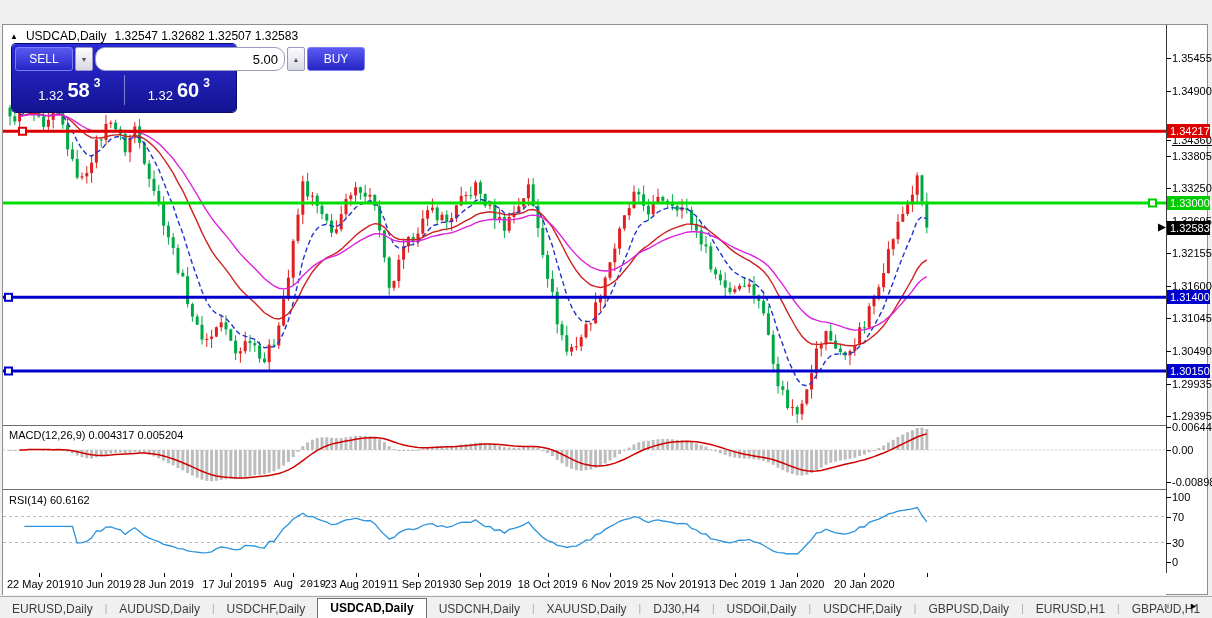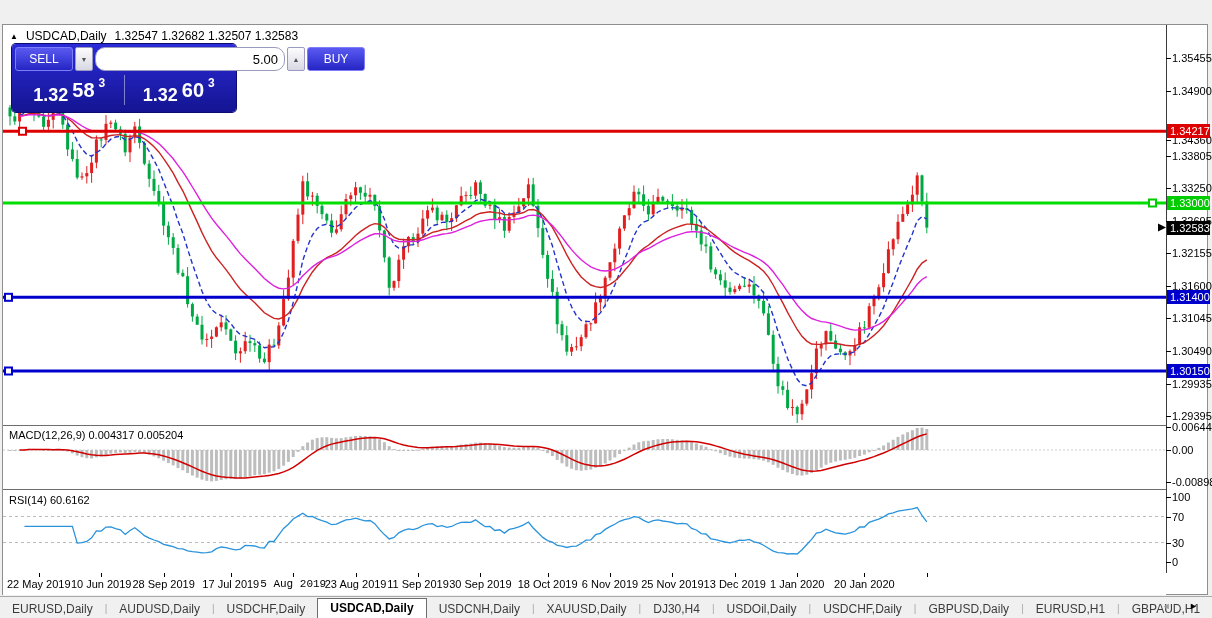--- a/index.html
+++ b/index.html
@@ -35,21 +35,21 @@
          box-shadow:0 0 0 1px #0b0b70;}
   .trade .row1{display:flex;gap:2px;height:24px;}
   .btn-blue{flex:0 0 56px;border:1px solid #7d7df8;border-radius:3px;color:#fff;font-size:12px;
             background:linear-gradient(#5a5af2,#2525c4);display:flex;align-items:center;justify-content:center;cursor:pointer;}
   .spin-btn{flex:0 0 16px;border:1px solid #9a9ac0;border-radius:2px;background:linear-gradient(#fdfdfd,#d8d8e4);
             color:#555;font-size:7px;display:flex;align-items:center;justify-content:center;cursor:pointer;}
   .vol{flex:1;border:1px solid #9a9ac0;border-radius:10px;background:#fff;font-size:13px;
        text-align:right;padding:0 6px;font-family:"Liberation Sans",sans-serif;}
   .trade .row2{display:flex;height:38px;align-items:center;}
   .pcell{flex:1;display:flex;align-items:center;justify-content:center;color:#fff;}
-  .pcell .small{font-size:18px;font-weight:bold;margin-top:10px;}
+  .pcell .small{font-size:13px;font-weight:normal;margin-top:10px;}
   .pcell .big{font-size:20px;font-weight:bold;line-height:30px;margin:0 4px;}
   .pcell .sup{font-size:12px;font-weight:bold;margin-bottom:14px;}
   .pdiv{width:1px;height:30px;background:rgba(255,255,255,.45);}
   
   .tabbar-line{position:absolute;left:0;top:596px;width:1212px;height:1px;background:#a8a8a8;}
   .tabbar{position:absolute;left:0;top:598px;width:1212px;height:20px;background:#f0f0f0;
           display:flex;align-items:flex-end;font-size:12px;}
   .tab{height:17px;line-height:17px;padding:0 12px;color:#3c3c3c;white-space:nowrap;cursor:pointer;}
   .tab.active{background:#fff;border:1px solid #6e6e6e;border-bottom:none;height:19px;line-height:19px;
               font-weight:bold;color:#000;}
@@ -707,21 +707,21 @@
       <line x1="0" y1="26.5" x2="1163" y2="26.5" stroke="#bbbbbb" stroke-dasharray="3 3"></line>
       <line x1="0" y1="52.5" x2="1163" y2="52.5" stroke="#bbbbbb" stroke-dasharray="3 3"></line>
       <path d="M21.4,36.3L26.2,36.3L31.0,36.3L35.8,36.3L40.6,36.3L45.4,36.3L50.2,36.3L55.0,36.3L59.8,36.3L64.6,36.3L69.4,36.3L74.2,53.1L79.0,52.6L83.8,51.4L88.6,47.8L93.4,41.0L98.2,41.1L103.0,37.1L107.8,36.9L112.6,38.7L117.4,39.9L122.2,44.5L127.0,40.5L131.8,37.7L136.6,41.6L141.4,45.7L146.2,48.2L151.0,50.0L155.8,51.6L160.6,54.3L165.4,55.5L170.2,56.6L175.0,58.7L179.8,58.9L184.6,60.9L189.4,61.6L194.2,62.1L199.0,62.9L203.8,62.7L208.6,61.9L213.4,58.7L218.2,57.0L223.0,57.7L227.8,58.8L232.6,59.9L237.4,59.1L242.2,55.4L247.0,55.7L251.8,56.0L256.6,57.6L261.4,58.0L266.2,51.3L271.0,51.5L275.8,44.9L280.6,38.4L285.4,34.3L290.2,29.0L295.0,26.1L299.8,23.2L304.6,26.6L309.4,26.5L314.2,28.8L319.0,30.6L323.8,32.1L328.6,34.7L333.4,34.2L338.2,31.8L343.0,29.8L347.8,29.3L352.6,28.2L357.4,29.7L362.2,30.8L367.0,30.5L371.8,33.7L376.6,39.6L381.4,44.6L386.2,48.9L391.0,47.4L395.8,42.9L400.6,40.4L405.4,38.8L410.2,39.7L415.0,38.1L419.8,35.5L424.6,34.1L429.4,33.7L434.2,36.6L439.0,35.6L443.8,37.3L448.6,36.5L453.4,34.0L458.2,32.3L463.0,32.1L467.8,32.3L472.6,29.8L477.4,33.4L482.2,36.7L487.0,36.5L491.8,40.5L496.6,39.8L501.4,43.1L506.2,39.4L511.0,38.3L515.8,36.8L520.6,34.9L525.4,32.0L530.2,38.0L535.0,42.8L539.8,47.4L544.6,50.6L549.4,52.1L554.2,55.3L559.0,56.2L563.8,57.5L568.6,56.3L573.4,56.1L578.2,53.5L583.0,50.1L587.8,49.9L592.6,44.7L597.4,43.5L602.2,39.4L607.0,36.6L611.8,34.3L616.6,31.3L621.4,29.6L626.2,28.7L631.0,26.7L635.8,27.4L640.6,30.4L645.4,32.5L650.2,30.7L655.0,29.9L659.8,31.0L664.6,31.6L669.4,32.5L674.2,33.8L679.0,33.3L683.8,33.9L688.6,38.4L693.4,40.0L698.2,43.6L703.0,44.0L707.8,48.8L712.6,49.7L717.4,50.8L722.2,52.0L727.0,52.8L731.8,51.6L736.6,50.2L741.4,50.4L746.2,49.4L751.0,51.8L755.8,52.9L760.6,55.2L765.4,58.2L770.2,61.1L775.0,62.7L779.8,62.9L784.6,64.0L789.4,63.6L794.2,64.0L799.0,59.7L803.8,54.5L808.6,49.4L813.4,43.1L818.2,42.1L823.0,39.2L827.8,41.1L832.6,42.8L837.4,43.5L842.2,44.1L847.0,42.9L851.8,41.3L856.6,36.9L861.4,37.0L866.2,32.4L871.0,30.6L875.8,29.1L880.6,26.9L885.4,23.9L890.2,22.8L895.0,21.1L899.8,20.4L904.6,19.6L909.4,18.8L914.2,17.5L919.0,25.5L923.8,31.8" fill="none" stroke="#2a93dc" stroke-width="1.3"></path>
     </svg>
   <div class="pane-label" style="left:9px;top:494px">RSI(14) 60.6162</div>
 
   <div class="axis-vline"></div>
   <div id="axisCol">
       <div class="tick-label" style="top: 51.2851px;">1.35455</div>
       <div class="tick-label" style="top: 84.0007px;">1.34900</div>
-      <div class="tick-label" style="top: 133px;">1.34360</div>
+      <div class="tick-label" style="top: 133px; text-decoration: underline;">1.34360</div>
       <div class="tick-label" style="top: 148.548px;">1.33805</div>
       <div class="tick-label" style="top: 181.263px;">1.33250</div>
       <div class="tick-label" style="top: 213.979px;">1.32695</div>
       <div class="tick-label" style="top: 245.81px;">1.32155</div>
       <div class="tick-label" style="top: 278.526px;">1.31600</div>
       <div class="tick-label" style="top: 311.241px;">1.31045</div>
       <div class="tick-label" style="top: 343.957px;">1.30490</div>
       <div class="tick-label" style="top: 376.673px;">1.29935</div>
       <div class="tick-label" style="top: 408.504px;">1.29395</div>
       <div class="tick-label" style="top: 420px;">0.006448</div>
@@ -738,21 +738,21 @@
       <div class="px-box" style="top: 363.999px; background: rgb(0, 0, 204);">1.30150</div>
     </div>
 
   <div class="time-strip"></div>
   <div id="timeAxis">
       <div class="t-tick" style="left: 38.8px;"></div>
       <div class="t-label" style="left: 38.8px;">22 May 2019</div>
       <div class="t-tick" style="left: 101.2px;"></div>
       <div class="t-label" style="left: 101.2px;">10 Jun 2019</div>
       <div class="t-tick" style="left: 163.6px;"></div>
-      <div class="t-label" style="left: 163.6px;">28 Sep 2019</div>
+      <div class="t-label" style="left: 163.6px;">28 Jun 2019</div>
       <div class="t-tick" style="left: 230.8px;"></div>
       <div class="t-label" style="left: 230.8px;">17 Jul 2019</div>
       <div class="t-tick" style="left: 293.2px;"></div>
       <div class="t-label" style="left: 293.2px; font-family: Liberation Mono, monospace;">5 Aug 2019</div>
       <div class="t-tick" style="left: 355.6px;"></div>
       <div class="t-label" style="left: 355.6px;">23 Aug 2019</div>
       <div class="t-tick" style="left: 418px;"></div>
       <div class="t-label" style="left: 418px;">11 Sep 2019</div>
       <div class="t-tick" style="left: 480.4px;"></div>
       <div class="t-label" style="left: 480.4px;">30 Sep 2019</div>

